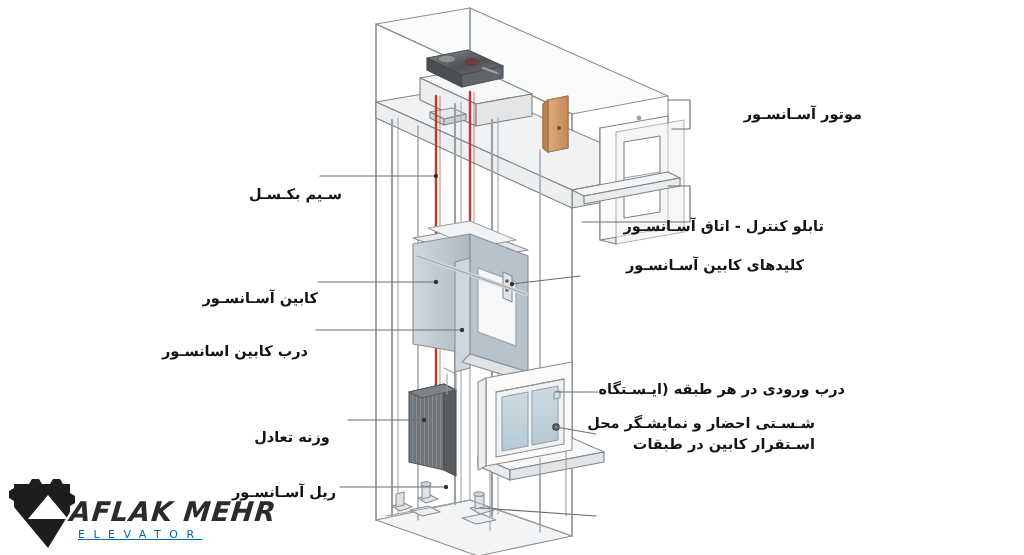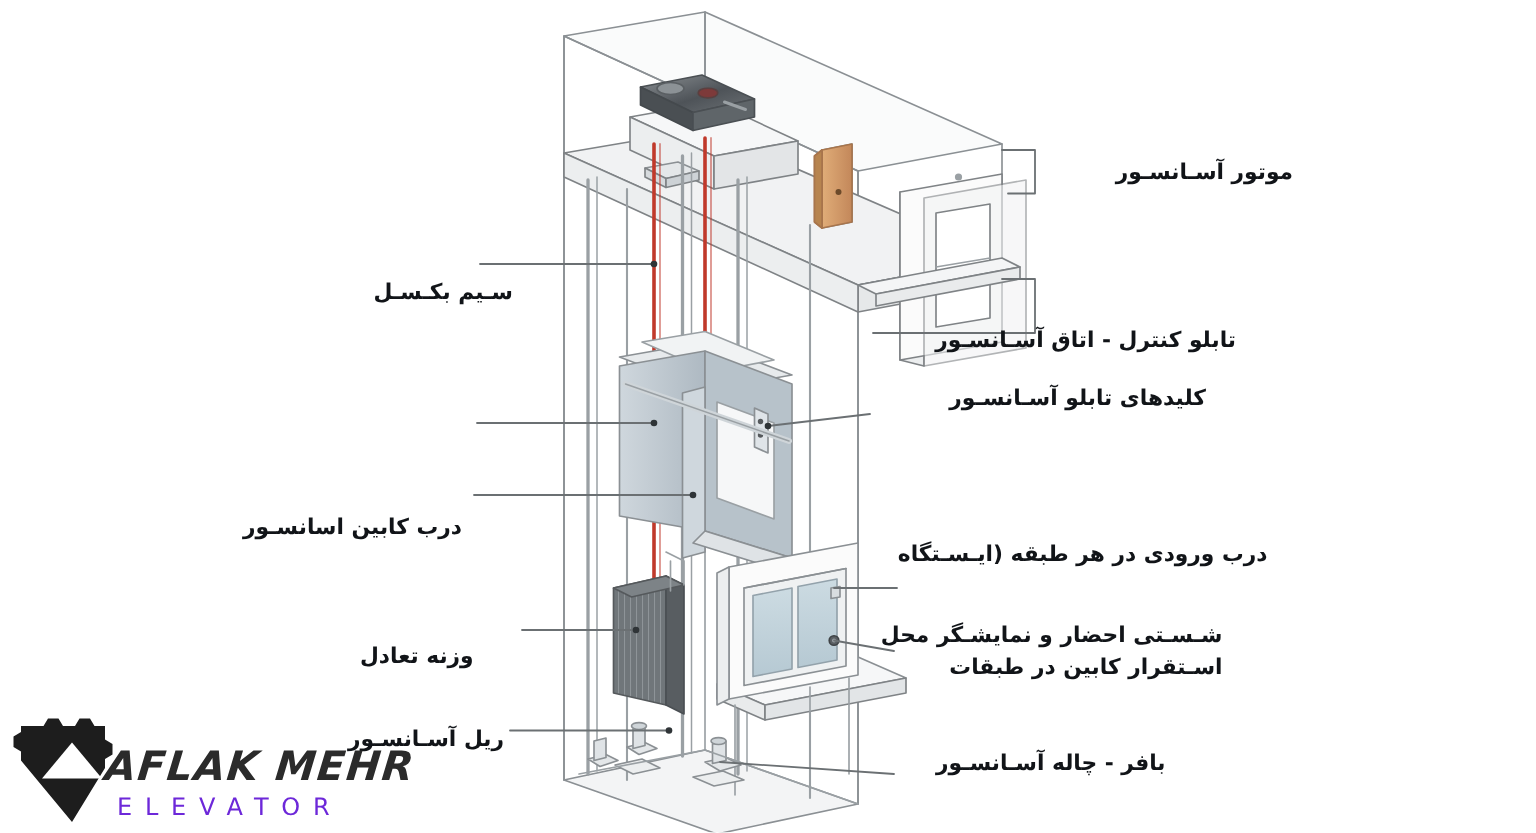--- a/index.html
+++ b/index.html
@@ -66,23 +66,24 @@
     font-style: italic;
     transform: skewX(-6deg);
   }
   #logo .logo-sub {
     position: absolute;
     left: 70px;
     top: 50px;
     direction: ltr;
     font-family: "DejaVu Sans", sans-serif;
     font-weight: 400;
-    font-size: 16px;
+    font-size: 11px;
     letter-spacing: 8.5px;
-    color: #6d28d9;
+    color: #0369a1;
+    text-decoration: underline;
   }
 </style>
 </head>
 <body>
 
 <div id="page">
 
   <svg id="diagram-svg" viewBox="0 0 1024 555">
     <defs>
       <linearGradient id="gCabin" x1="0" y1="0" x2="1" y2="0">
@@ -302,35 +303,35 @@
         <circle cx="512" cy="284" r="2.2"></circle>
       </g>
 
     </g>
   </svg>
 
   <div class="label right" style="left:702px; top:105px; width:160px;">موتور آسـانسـور</div>
 
   <div class="label right" style="left:614px; top:203px; width:210px;margin-top:14px;">تابلو کنترل - اتاق آسـانسـور</div>
 
-  <div class="label right" style="left:604px; top:256px; width:200px;">کلیدهای تابلو آسـانسـور</div>
-
-  <div class="label right" style="left:585px; top:360px; width:260px;">درب ورودی در هر طبقه  (ایـسـتگاه</div>
+  <div class="label right" style="left:604px; top:256px; width:200px;">کلیدهای کابین آسـانسـور</div>
+
+  <div class="label right" style="left:585px; top:380px; width:260px;">درب ورودی در هر طبقه  (ایـسـتگاه</div>
 
   <div class="label right" style="left:585px; top:414px; width:230px; text-align:right;">شـسـتی احضار و نمایشـگر محل
 اسـتقرار کابین در طبقات</div>
 
-  <div class="label right" style="left:607px; top:499px; width:170px;">بافر - چاله آسـانسـور</div>
 
   <div class="label left" style="left:222px; top:162px; width:120px; text-align:right;">سـیم بکـسـل</div>
 
+  <div class="label left" style="left:178px; top:266px; width:140px; text-align:right;">کابین آسـانسـور</div>
 
   <div class="label left" style="left:162px; top:319px; width:156px; text-align:left;">درب کابین اسانسـور</div>
 
-  <div class="label left" style="left:240px; top:405px; width:104px; text-align:left;">وزنه تعادل</div>
+  <div class="label left" style="left:240px; top:405px; width:104px; text-align:center;">وزنه تعادل</div>
 
   <div class="label left" style="left:208px; top:460px; width:128px; text-align:right;">ریل آسـانسـور</div>
 
   <div id="logo">
     <svg class="logo-mark" viewBox="0 0 78 72">
       <path fill="#1d1d1d" d="M14 6 h7 l3 -5 h7 l3 5 h8 l3 -5 h7 l3 5 h7 v9 l5 3 v7 l-5 3 v6
                                L40 70 L6 29 v-6 l-5 -3 v-7 l5 -3 V6 z"></path>
       <path fill="#ffffff" d="M40 17 L60 41 H20 Z"></path>
     </svg>
     <div class="logo-word">AFLAK MEHR</div>

